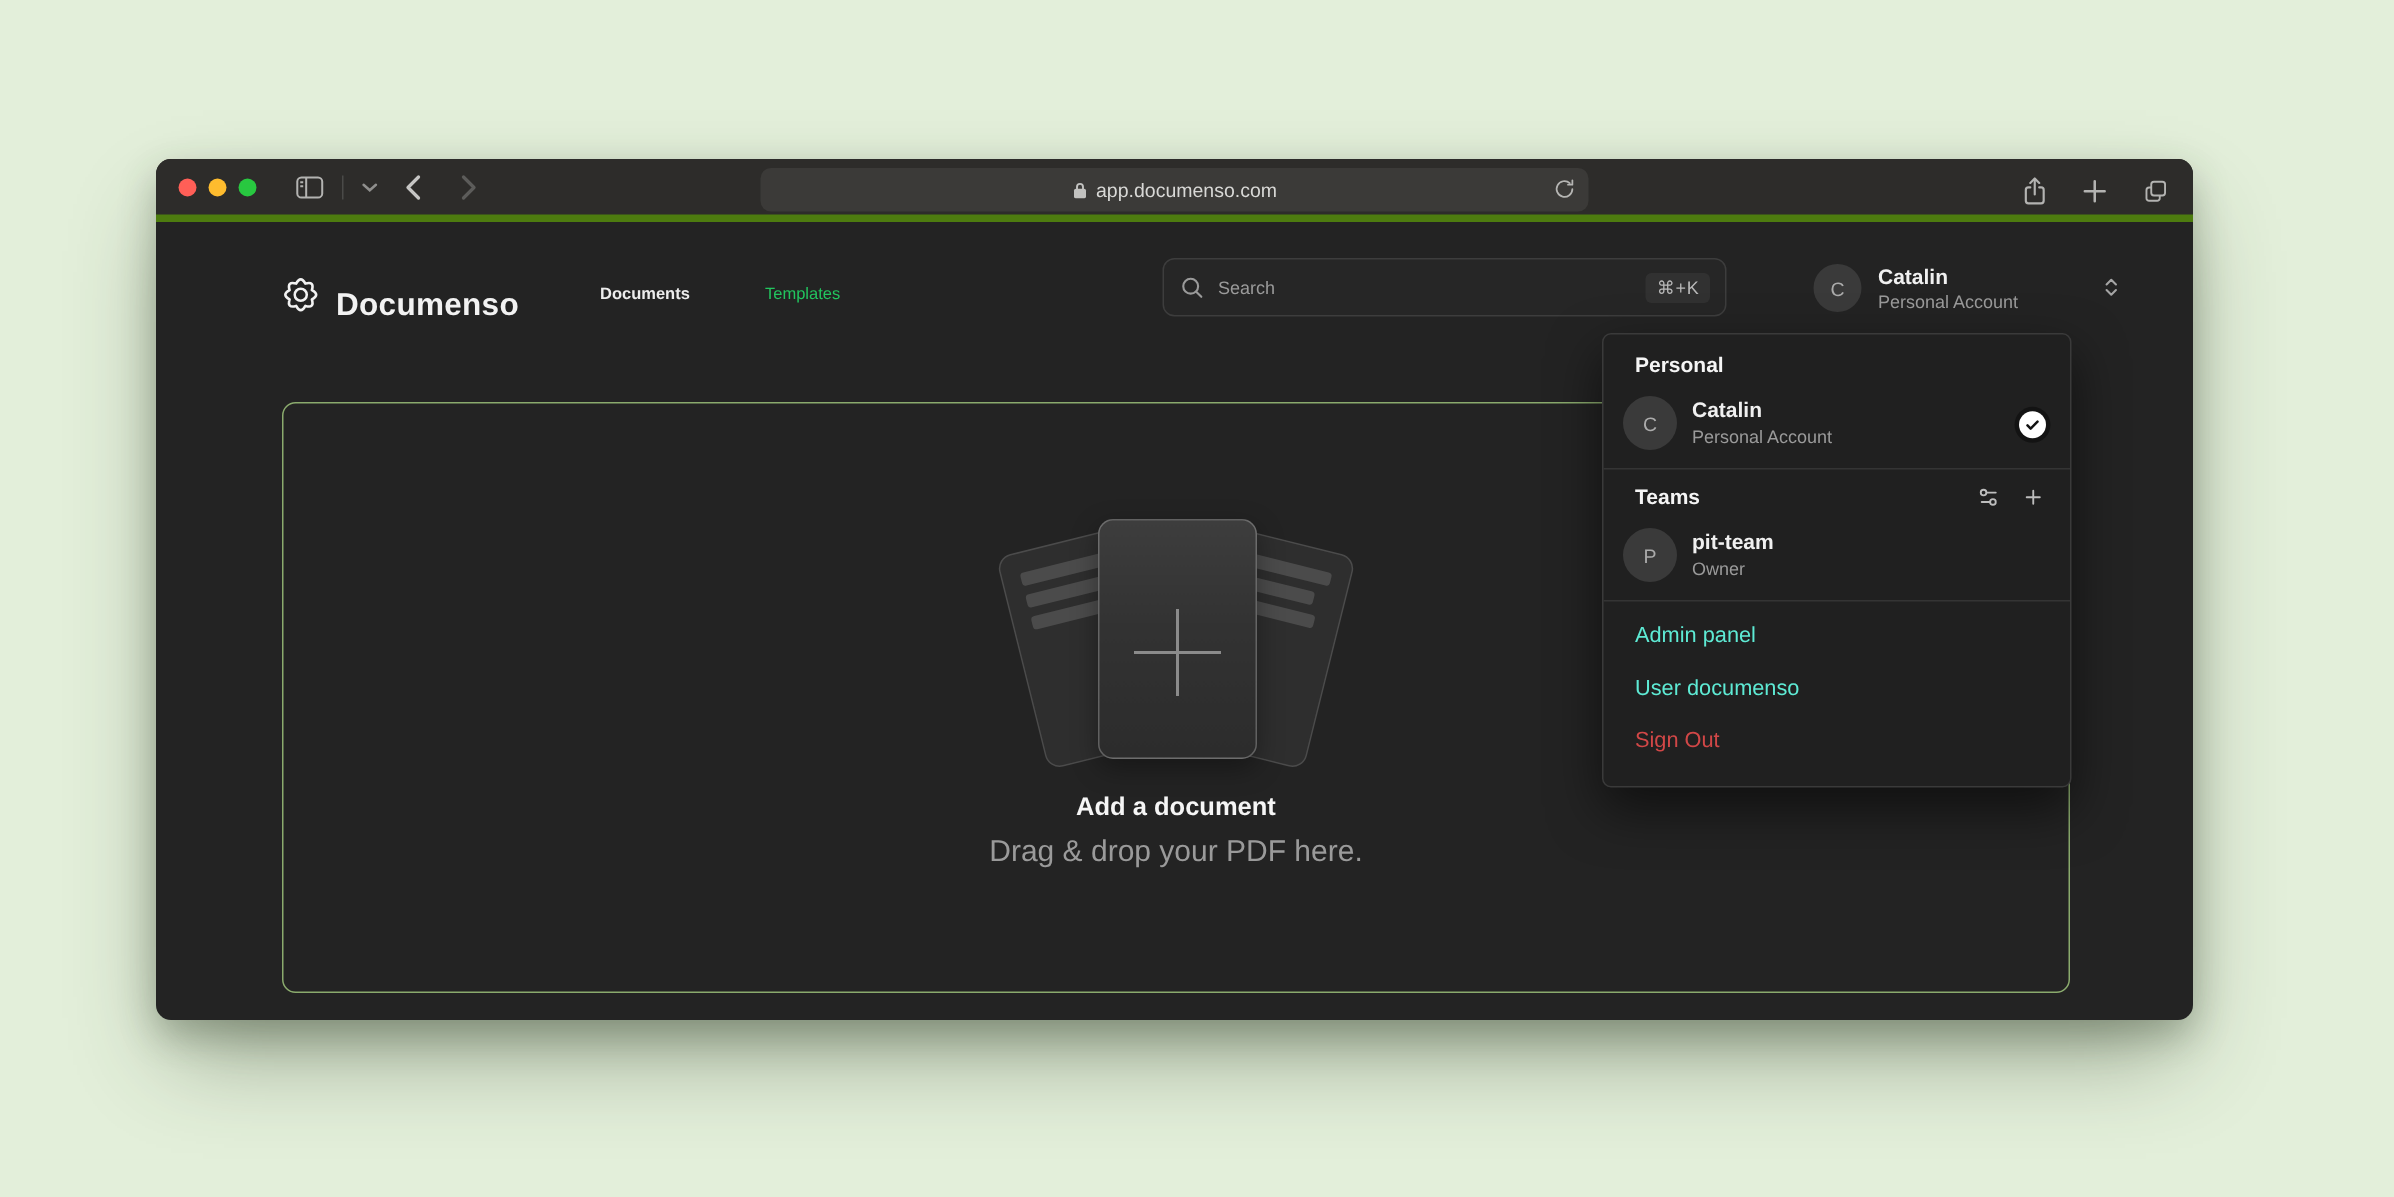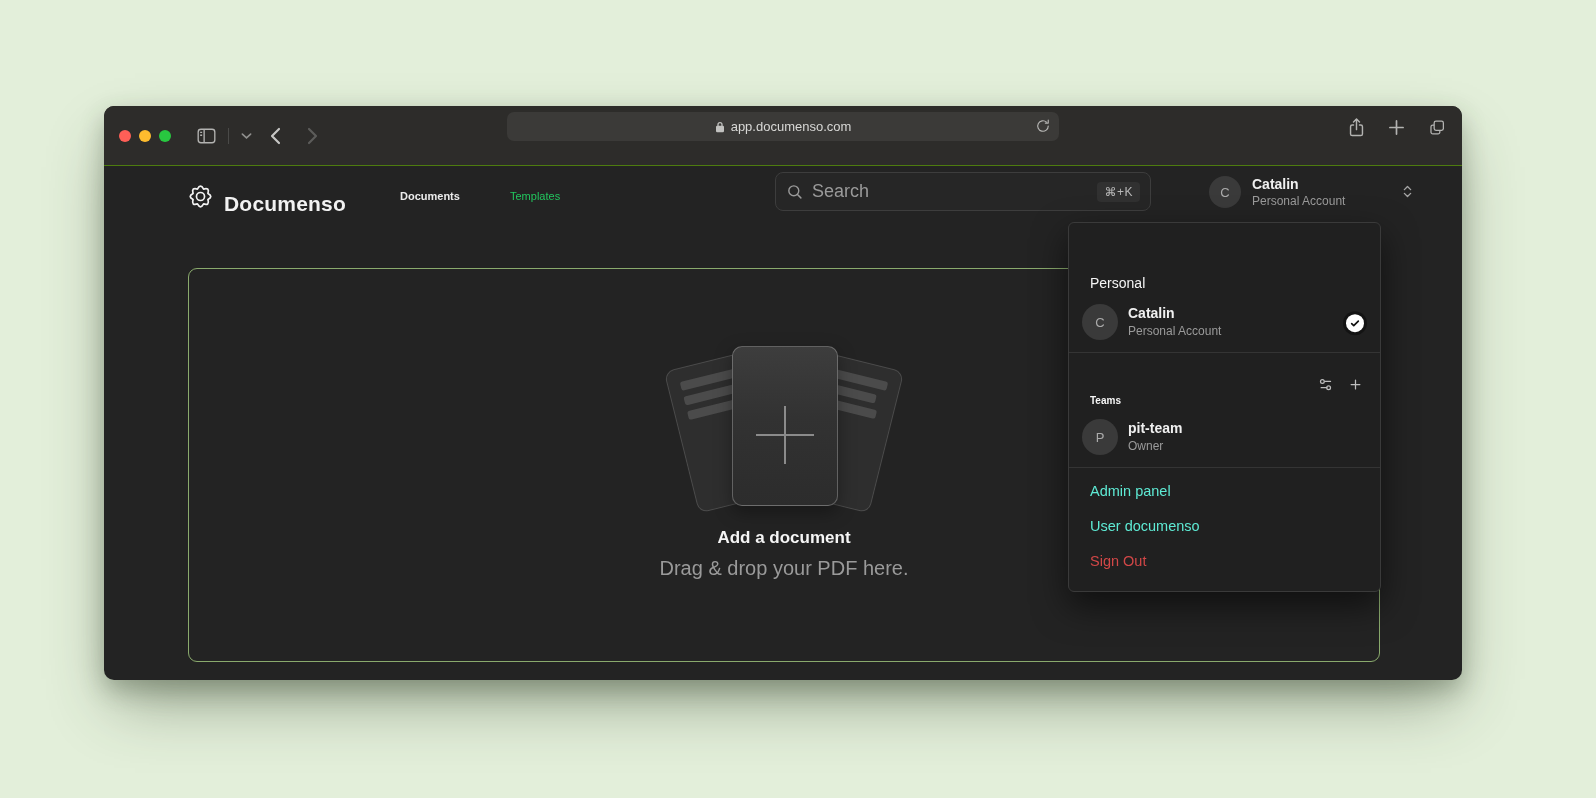--- a/index.html
+++ b/index.html
@@ -11,22 +11,22 @@
     position:relative;
     overflow:hidden;
   }
   .window {
     position:absolute; left:104px; top:106px; width:1358px; height:574px;
     border-radius:10px; background:#232323; overflow:hidden;
     box-shadow:0 30px 60px -10px rgba(50,65,42,.45), 0 10px 25px rgba(50,65,42,.3);
   }
   
   .titlebar {
-    position:relative; height:60px; background:#2d2c2a;
-    border-bottom:1px solid #4d7c0f;
+    position:relative; height:42px; background:#2d2c2a;
+    border-bottom:5px solid #4d7c0f;
     display:flex; align-items:center;
   }
   .traffic { display:flex; gap:8px; margin-left:15px; }
   .light { width:12px; height:12px; border-radius:50%; }
   .tb-icons { display:flex; align-items:center; gap:10px; margin-left:26px; color:#b3b3b1; }
   .tb-sep { width:1px; height:16px; background:#4a4a48; margin:0 2px; }
   .nav-arrows { display:flex; align-items:center; gap:26px; margin-left:18px; }
   .fwd { color:#5c5c5a; }
   .back { color:#c6c6c4; }
   .urlbar {
@@ -46,21 +46,21 @@
   .nav-documents { left:296px; color:#ececec; font-weight:700; }
   .nav-templates { left:406px; color:#22c55e; font-weight:500; }
   .searchbox {
     position:absolute; left:671px; top:66px; width:376px; height:39px;
     border:1px solid #3d3d3d; border-radius:8px; background:rgba(255,255,255,.015);
     display:flex; align-items:center; padding:0 10px;
   }
   .searchbox .mag { color:#9a9a9a; display:flex; margin-right:9px; }
   .search-input {
     flex:1; background:transparent; border:none; outline:none;
-    color:#e0e0e0; font-size:18px; font-family:"Liberation Sans", sans-serif;
+    color:#e0e0e0; font-size:12px; font-family:"Liberation Sans", sans-serif;
   }
   .search-input::placeholder { color:#9a9a9a; }
   .kbd {
     background:#313131; color:#b8b8b8; font-size:12px; border-radius:4px;
     padding:3px 7px; letter-spacing:.5px;
   }
   .account-btn { position:absolute; left:1105px; top:70px; display:flex; align-items:flex-start; gap:11px; }
   .avatar {
     width:32px; height:32px; border-radius:50%; background:#3a3a3a;
     color:#ababab; font-size:13px; display:flex; align-items:center; justify-content:center;
@@ -99,23 +99,23 @@
   .plus-glyph::after  { top:50%; left:0; height:2px; width:100%; transform:translateY(-50%); }
   .dz-title { font-size:17px; font-weight:700; color:#f5f5f5; margin-bottom:9px; }
   .dz-sub { font-size:20px; color:#9a9a9a; }
   
   .menu {
     position:absolute; left:964px; top:116px; width:313px; z-index:10;
     background:#202020; border:1px solid #3a3a3a; border-radius:6px;
     box-shadow:0 14px 34px rgba(0,0,0,.55);
     padding:10px 0 12px;
   }
-  .menu-heading { font-size:14px; font-weight:400; color:#f5f5f5; padding:2px 21px 8px;margin-top:40px; }
+  .menu-heading { font-size:14px; font-weight:700; color:#f5f5f5; padding:2px 21px 8px; }
   .menu-heading-row { display:flex; align-items:center; justify-content:space-between; padding:10px 17px 8px 21px; }
-  .menu-heading-row .label { font-size:10px; font-weight:700; color:#f5f5f5;margin-top:32px; }
+  .menu-heading-row .label { font-size:14px; font-weight:700; color:#f5f5f5; }
   .menu-heading-row .actions { display:flex; align-items:center; gap:15px; color:#bdbdbd; }
   .menu-row { display:flex; align-items:center; padding:5px 13px 10px; position:relative; }
   .menu-row .avatar { width:36px; height:36px; }
   .menu-row .texts { margin-left:10px; }
   .menu-row .name { font-size:14px; font-weight:700; color:#f0f0f0; line-height:17px; }
   .menu-row .sub { font-size:12px; color:#9a9a9a; line-height:15px; margin-top:2px; }
   .check-badge {
     position:absolute; right:16px; top:50%; transform:translateY(-60%);
     width:18px; height:18px; border-radius:50%; background:#ffffff;
     display:flex; align-items:center; justify-content:center;

